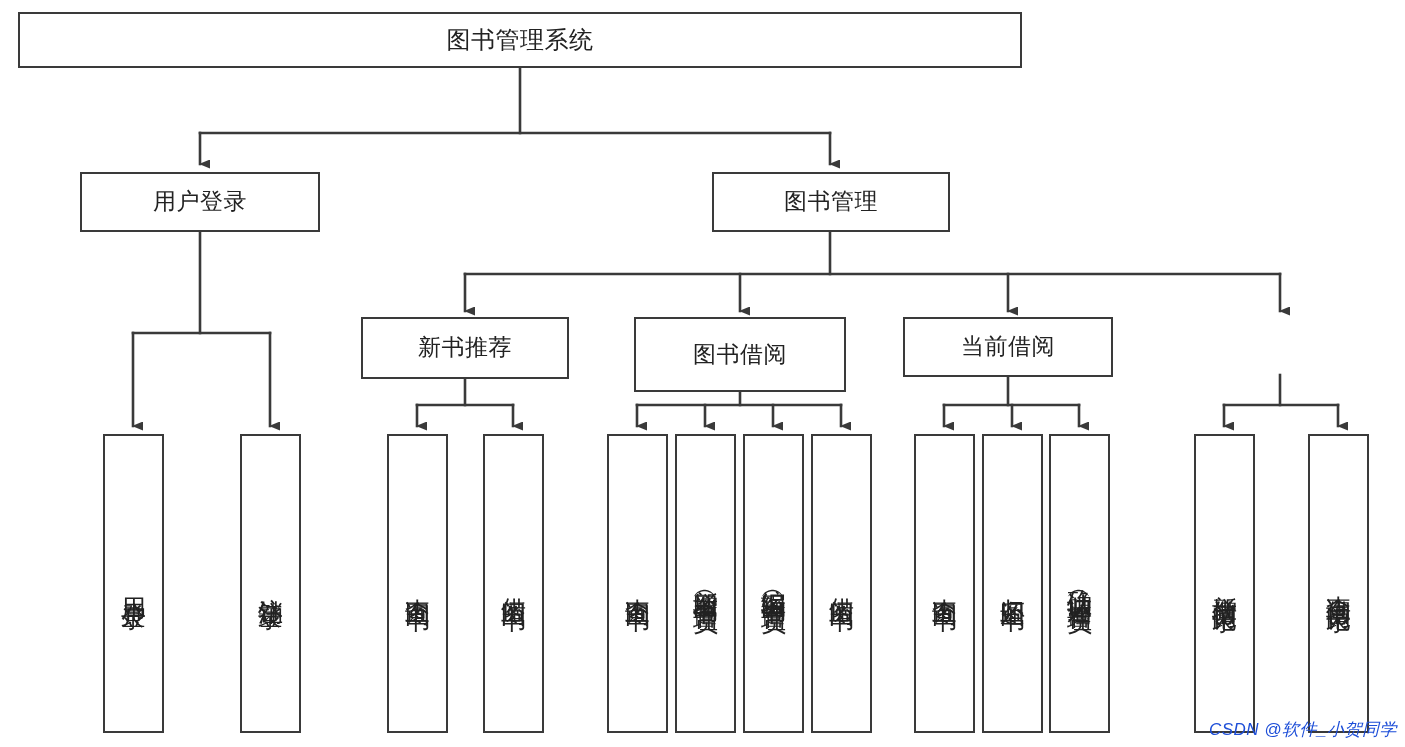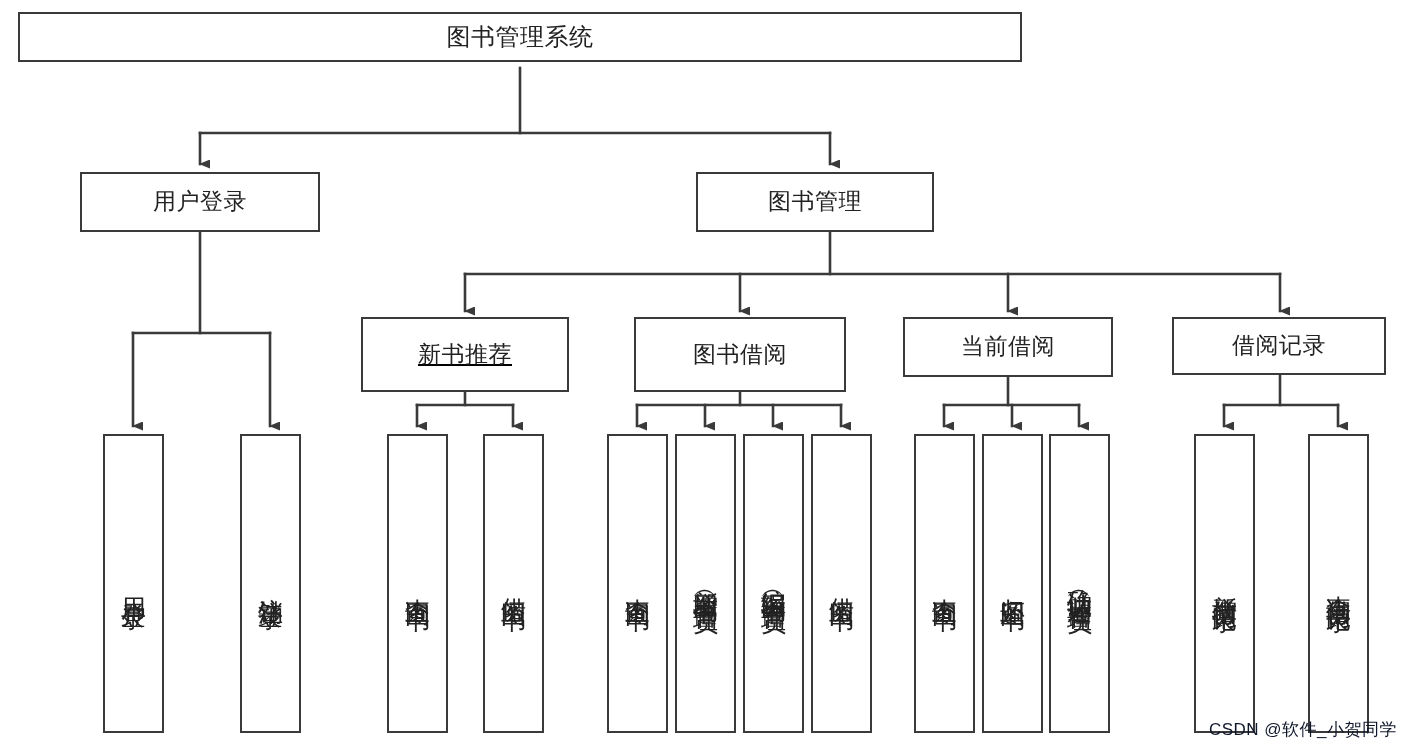--- a/index.html
+++ b/index.html
@@ -59,24 +59,25 @@
     line-height: 1.08;
     letter-spacing: 3px;
     white-space: normal;
     max-height: 280px;
   }
   #watermark {
     position: absolute;
     right: 8px;
     bottom: 6px;
     font-size: 17px;
-    color: #0f172a;
+    color: #1d4ed8;
     letter-spacing: 0.5px;
     z-index: 5;
     user-select: none;
+    font-style: italic;
   }
 </style>
 </head>
 <body>
 
 <div id="diagram-root">
 
   <svg id="connectors" viewBox="0 0 1405 747" width="1405" height="747" xmlns="http://www.w3.org/2000/svg">
     <defs>
       <marker id="arrowhead" markerWidth="9" markerHeight="11" refX="4.5" refY="10" orient="auto" markerUnits="userSpaceOnUse">
@@ -120,43 +121,40 @@
       <path d="M 1012 405 L 1012 426" marker-end="url(#arrowhead)"></path>
       <path d="M 1079 405 L 1079 426" marker-end="url(#arrowhead)"></path>
 
       <path d="M 1280 375 L 1280 405"></path>
       <path d="M 1224 405 L 1338 405"></path>
       <path d="M 1224 405 L 1224 426" marker-end="url(#arrowhead)"></path>
       <path d="M 1338 405 L 1338 426" marker-end="url(#arrowhead)"></path>
     </g>
   </svg>
 
-  <div class="node root horizontal" style="left:18px; top:12px; width:1004px; height:50px;justify-content:center;">
+  <div class="node root horizontal" style="left:18px; top:12px; width:1004px; height:56px;justify-content:center;">
     <span class="label">图书管理系统</span>
   </div>
 
   <div class="node horizontal" style="left:80px; top:172px; width:240px; height:60px;">
     <span class="label">用户登录</span>
   </div>
-  <div class="node horizontal" style="left:696px; top:172px; width:238px; height:60px;">
+  <div class="node horizontal" style="left:712px; top:172px; width:238px; height:60px;">
     <span class="label">图书管理</span>
   </div>
 
-  <div class="node horizontal" style="left:361px; top:317px; width:208px; height:75px;text-decoration:underline;">
+  <div class="node horizontal" style="left:361px; top:317px; width:208px; height:62px;">
     <span class="label">新书推荐</span>
   </div>
   <div class="node horizontal" style="left:634px; top:317px; width:212px; height:75px;">
     <span class="label">图书借阅</span>
   </div>
   <div class="node horizontal" style="left:903px; top:317px; width:210px; height:60px;">
     <span class="label">当前借阅</span>
   </div>
-  <div class="node horizontal" style="left:1172px; top:317px; width:214px; height:58px;">
-    <span class="label">借阅记录</span>
-  </div>
 
   <div class="node vertical" style="left:103px; top:434px; width:61px; height:299px;">
     <span class="label">用户登录</span>
   </div>
   <div class="node vertical" style="left:240px; top:434px; width:61px; height:299px;">
     <span class="label">注销登录</span>
   </div>
 
   <div class="node vertical" style="left:387px; top:434px; width:61px; height:299px;">
     <span class="label">查询图书</span>

